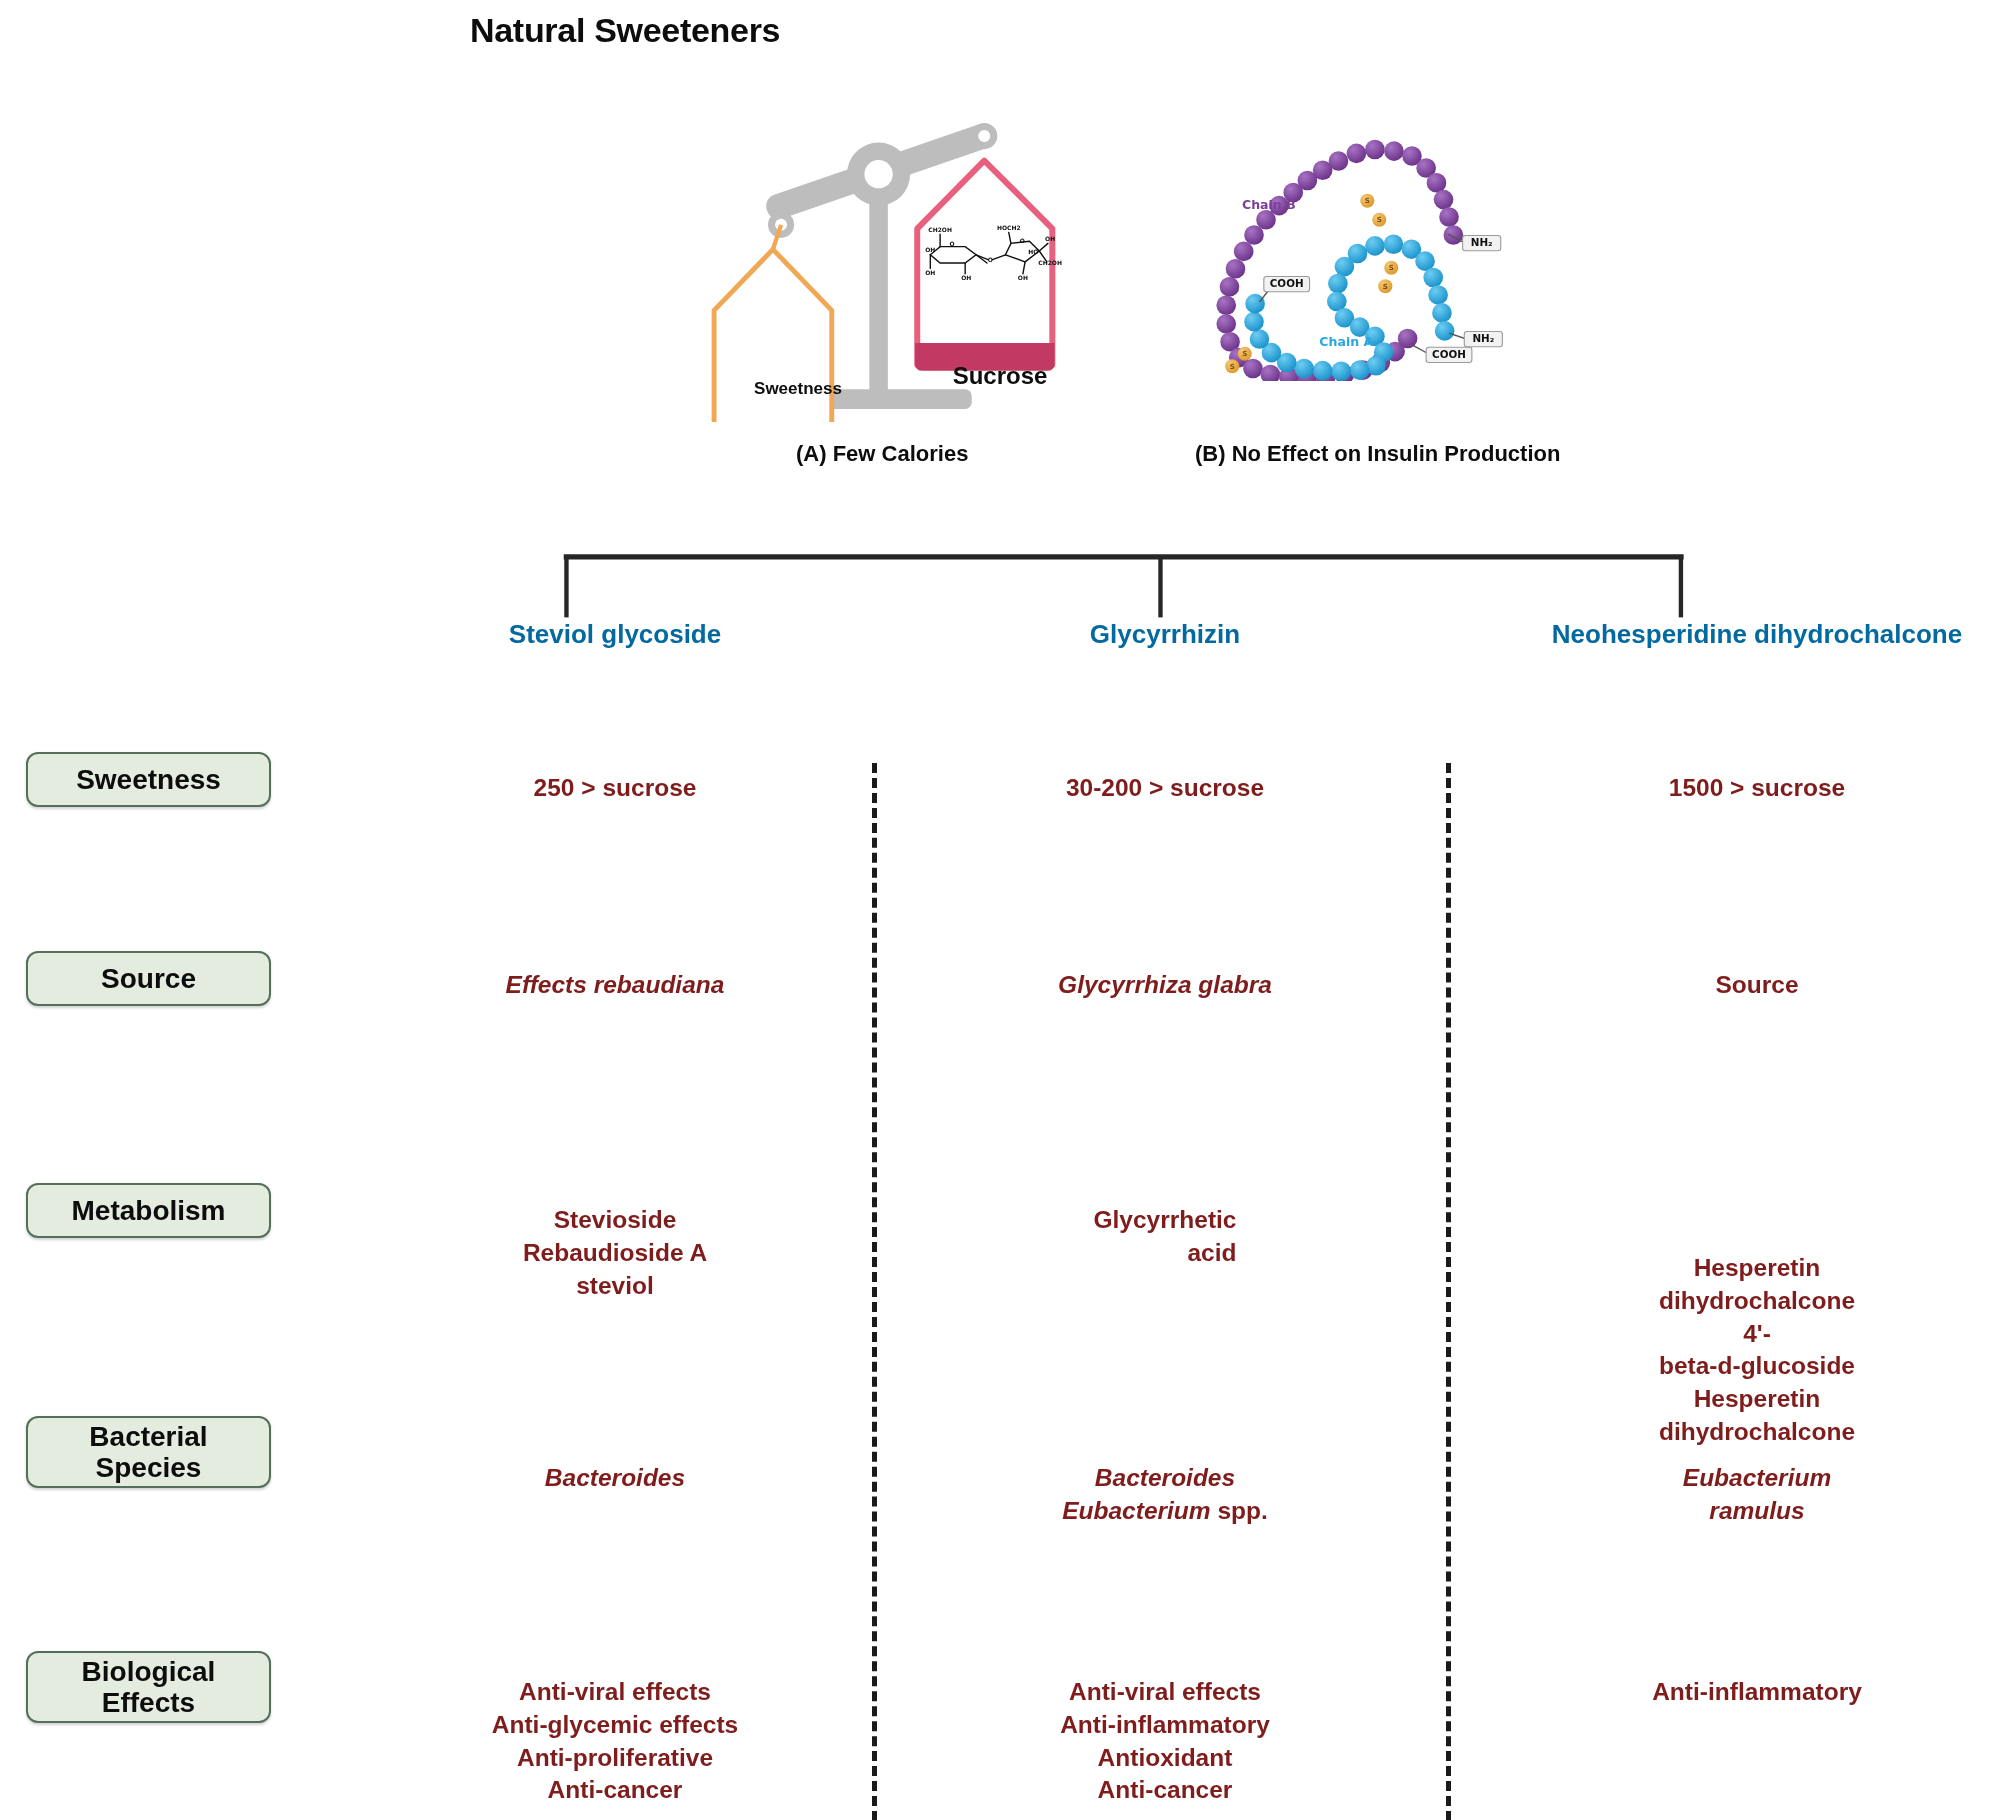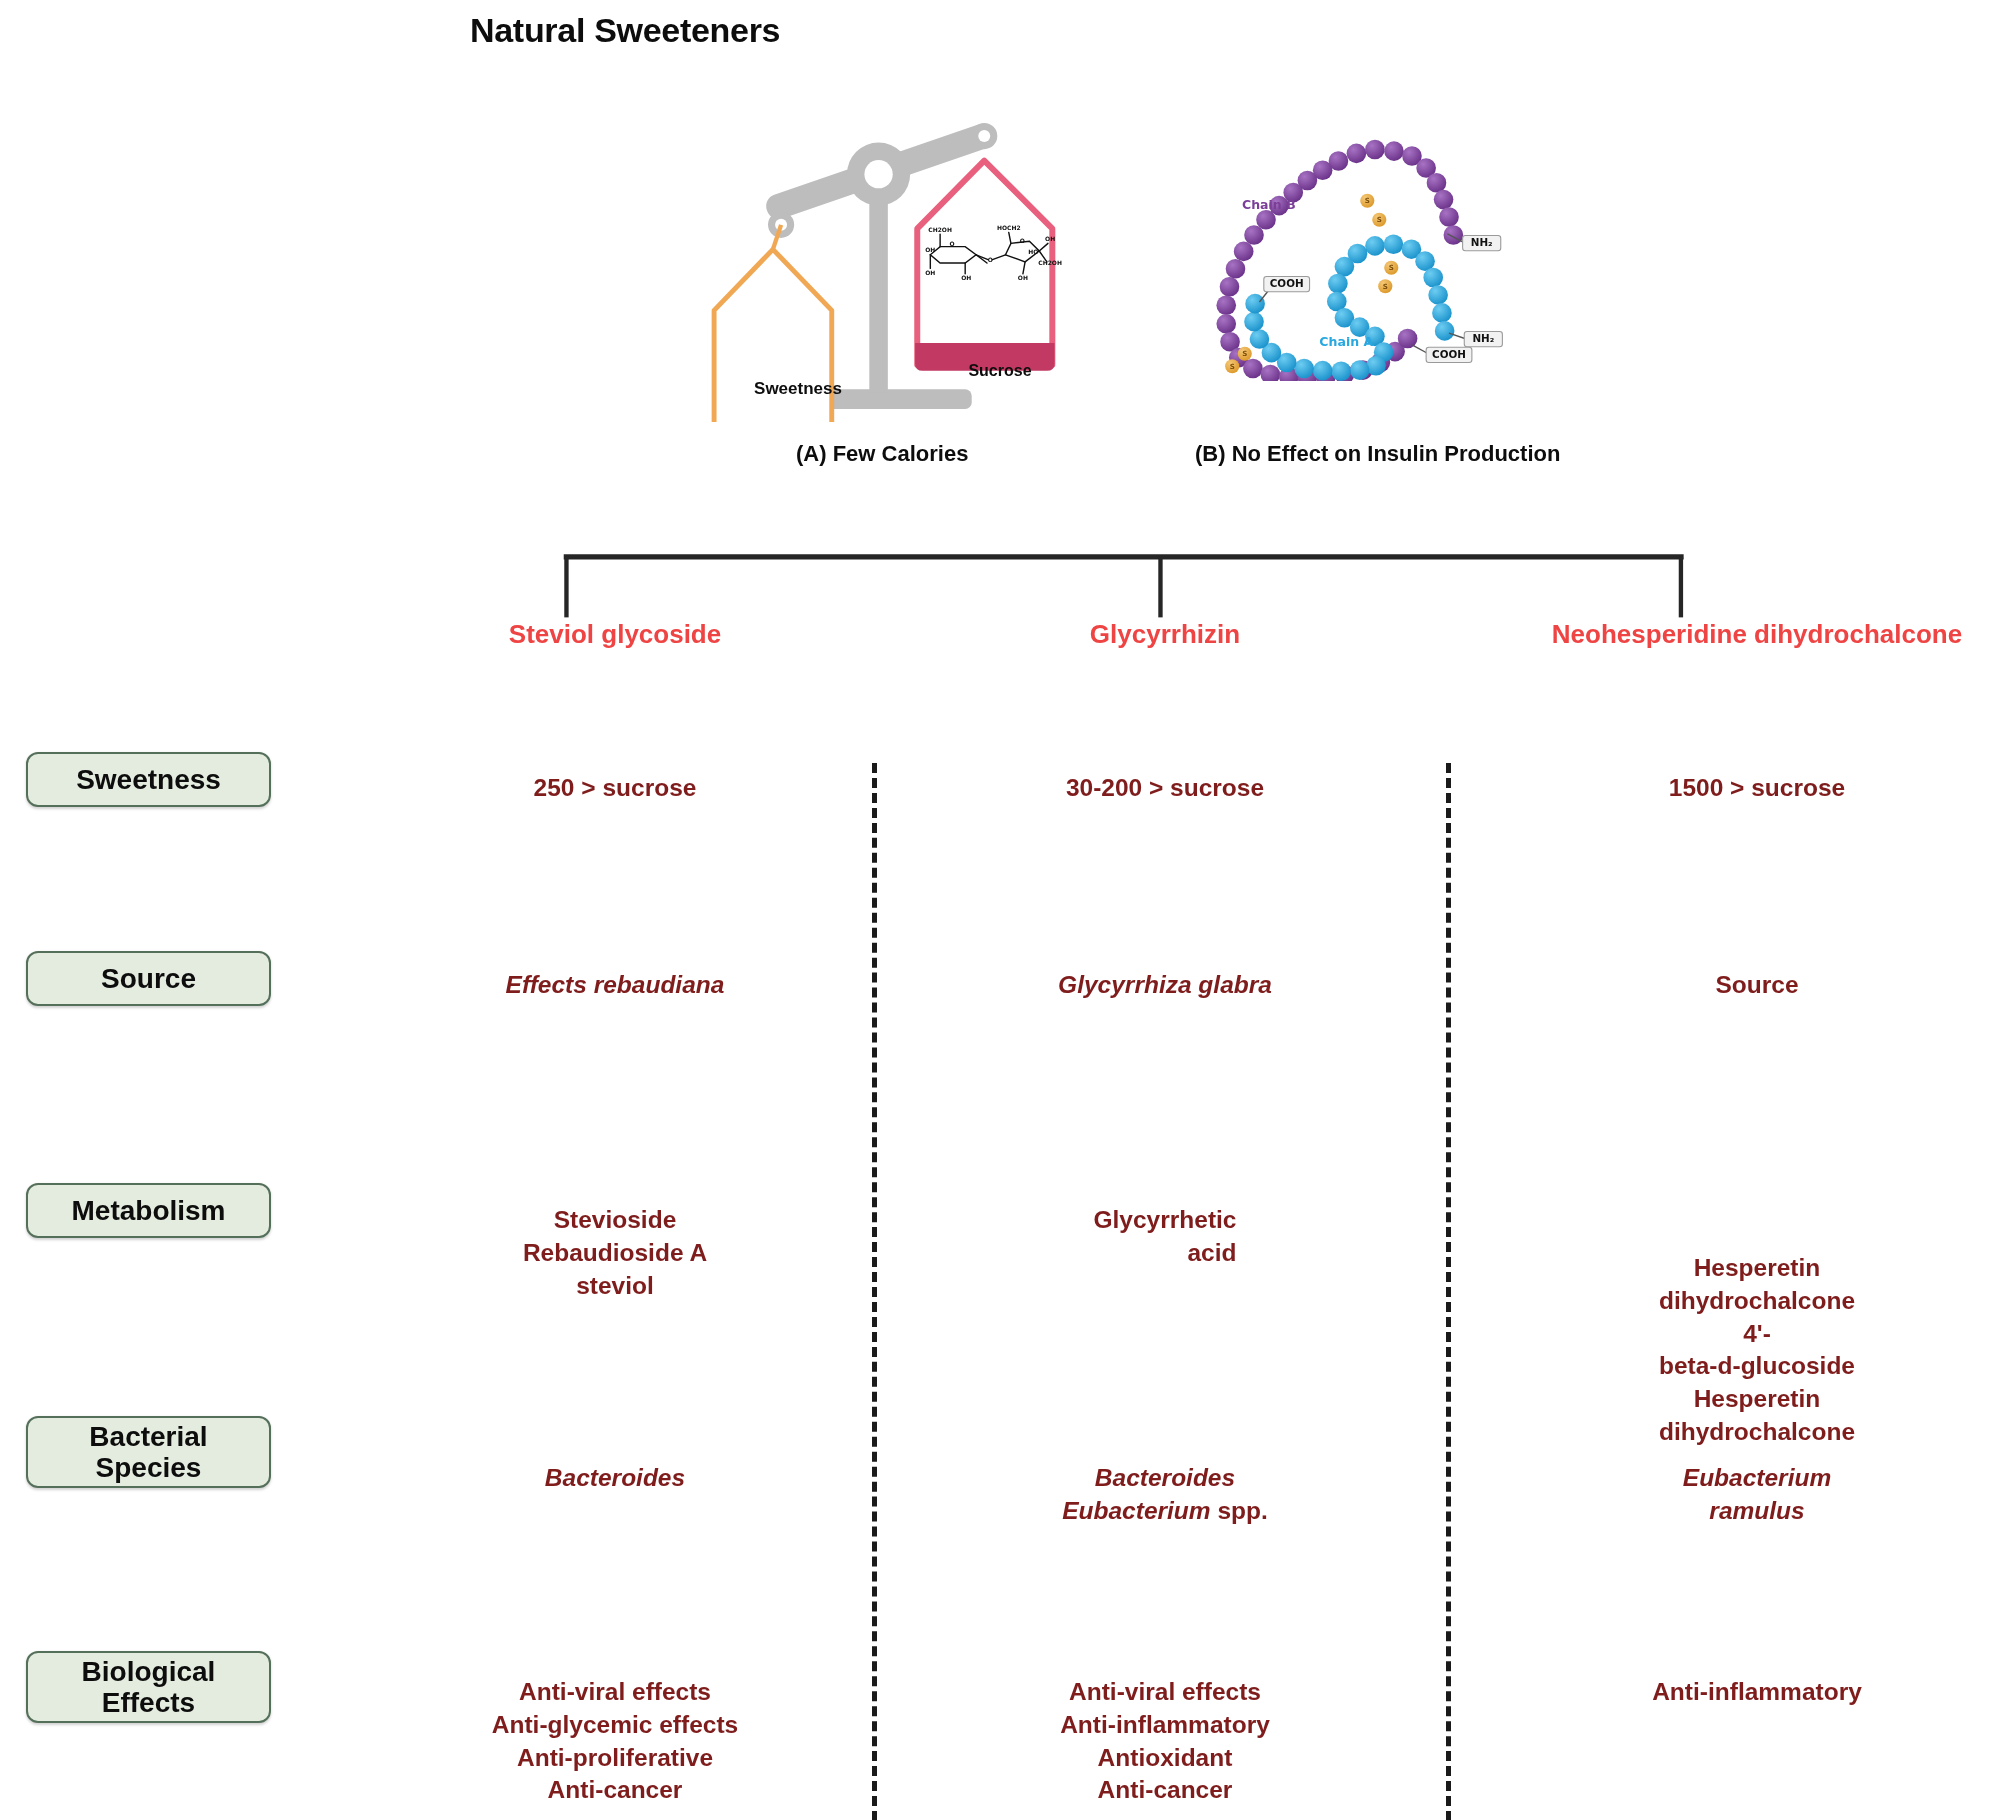--- a/index.html
+++ b/index.html
@@ -32,21 +32,21 @@
     text-align: center;
     font-size: 17px;
     font-weight: bold;
     color: #0d0d0d;
   }
   .pan-label-right {
     position: absolute;
     left: 248px; top: 245px;
     width: 136px;
     text-align: center;
-    font-size: 16px;
+    font-size: 24px;
     font-weight: bold;
     color: #0d0d0d;
   }
 
   
   .insulin-wrap { position: absolute; left: 1172px; top: 125px; width: 371px; height: 256px; }
 
   
   .caption {
     position: absolute;
@@ -60,21 +60,21 @@
 
   
   .bracket { position: absolute; left: 561px; top: 553px; }
 
   
   .col-head {
     position: absolute;
     top: 619px;
     font-size: 26px;
     font-weight: bold;
-    color: #ef4444;
+    color: #0369a1;
     text-align: center;
     white-space: nowrap;
     transform: translateX(-50%);
   }
   .col-head.c0 { left: 615px; }
   .col-head.c1 { left: 1165px; }
   .col-head.c2 { left: 1757px; }
 
   
   .divider {

